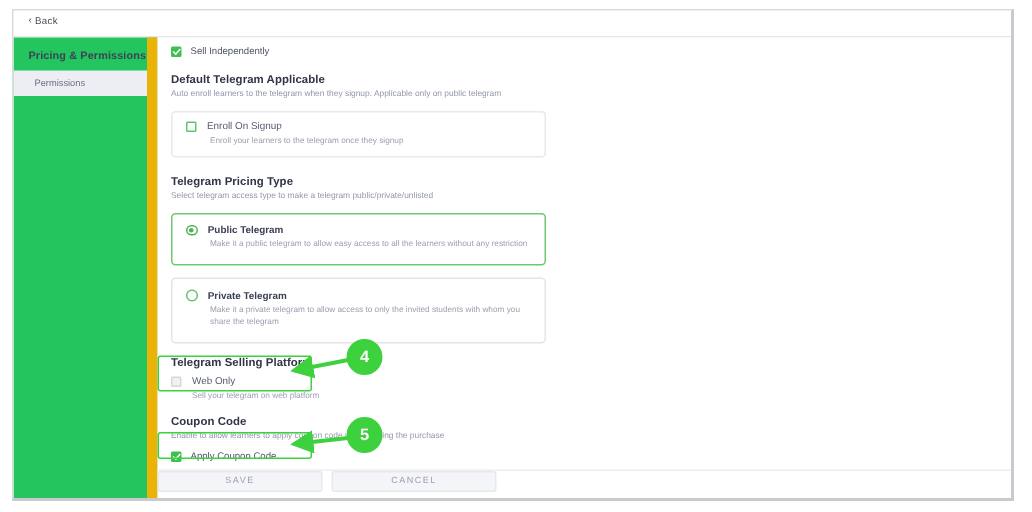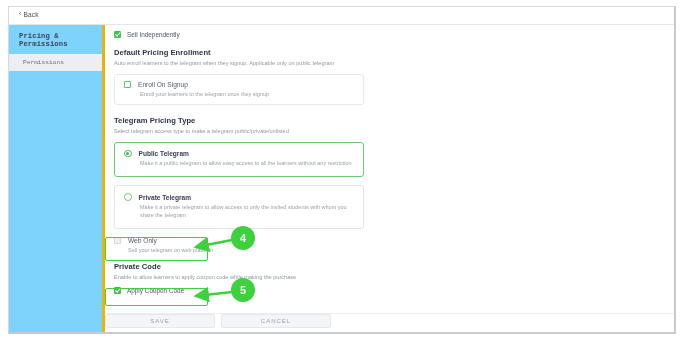--- a/index.html
+++ b/index.html
@@ -39,24 +39,23 @@
     font-size:6.5px;color:#4a4a58;
     letter-spacing:.2px;
     display:flex;align-items:center;gap:2px;
     cursor:pointer;
   }
   .back-chevron{font-size:6.5px;line-height:1;color:#4a4a58;}
   
   .sidebar{
     position:absolute;left:0;top:18px;
     width:96px;height:310px;
-    background:#7dd3fc;
-    border-right:3px solid #eab308;
-    box-sizing:border-box;
-    font-family:Liberation Mono, monospace;
+    background:#22c55e;
+    border-right:7px solid #eab308;
+    box-sizing:border-box;
   }
   .side-title{
     padding:7px 0 6px 10px;
     font-size:7.2px;font-weight:bold;color:#3d4257;
     letter-spacing:.1px;
   }
   .side-item{
     padding:5px 0 5px 14px;
     font-size:6.2px;color:#6b7082;
     background:#eceef3;
@@ -191,21 +190,21 @@
     </div>
 
     <div class="main">
       <div class="content">
 
         <div class="row-inline">
           <span class="cb checked"></span>
           <span class="cb-label">Sell Independently</span>
         </div>
 
-        <div class="sec-title">Default Pricing Enrollment</div>
+        <div class="sec-title">Default Telegram Applicable</div>
         <div class="sec-sub">Auto enroll learners to the telegram when they signup. Applicable only on public telegram</div>
 
         <div class="mini-card">
           <div class="opt-head">
             <span class="cb unchecked"></span>
             <span class="opt-title muted">Enroll On Signup</span>
           </div>
           <div class="mini-desc">Enroll your learners to the telegram once they signup</div>
         </div>
 
@@ -221,29 +220,30 @@
         </div>
 
         <div class="opt-card">
           <div class="opt-head">
             <span class="radio off"></span>
             <span class="opt-title">Private Telegram</span>
           </div>
           <div class="opt-desc">Make it a private telegram to allow access to only the invited students with whom you share the telegram</div>
         </div>
 
+        <div class="sec-title">Telegram Selling Platform</div>
         <div class="plain-row" style="margin-top:5px;">
           <div class="opt-head">
             <span class="cb disabled"></span>
             <span class="opt-title muted">Web Only</span>
           </div>
           <div class="plain-desc">Sell your telegram on web platform</div>
         </div>
 
-        <div class="sec-title" style="margin-top:9px;">Private Code</div>
+        <div class="sec-title" style="margin-top:9px;">Coupon Code</div>
         <div class="sec-sub" style="margin-bottom:6px;">Enable to allow learners to apply coupon code while making the purchase</div>
 
         <div class="row-inline" style="margin-bottom:0;">
           <span class="cb checked"></span>
           <span class="cb-label">Apply Coupon Code</span>
         </div>
 
       </div>
     </div>
 

